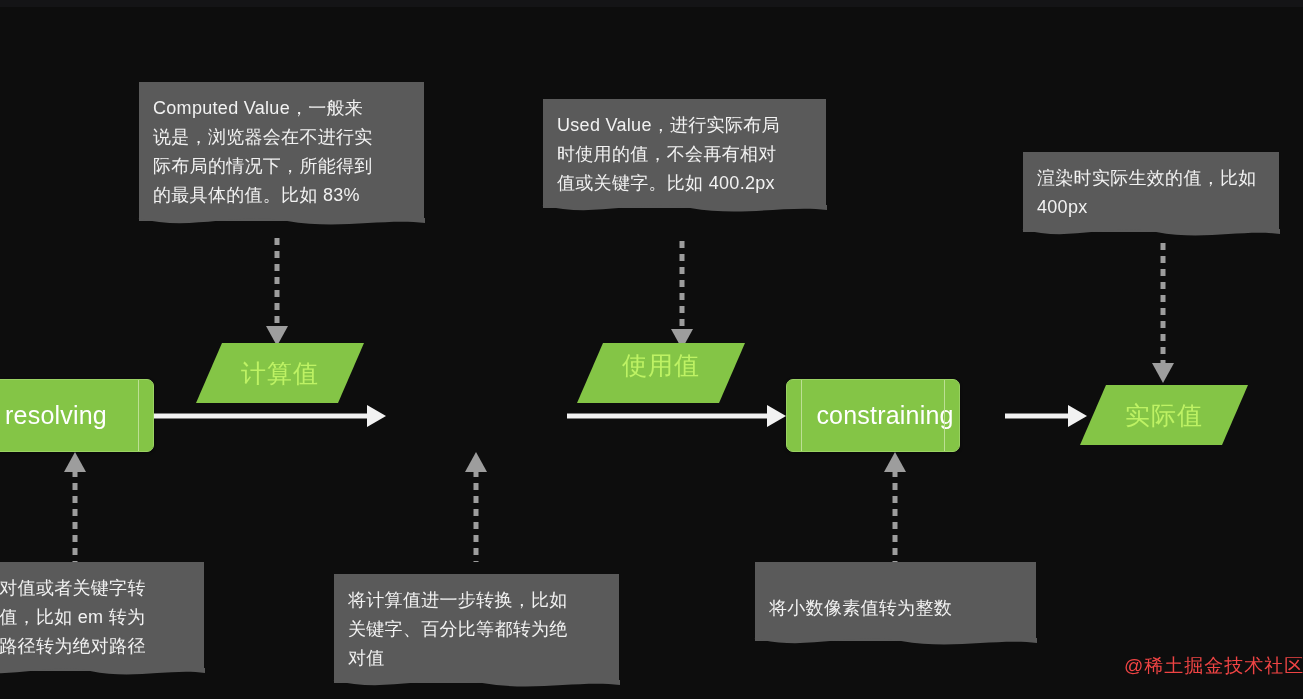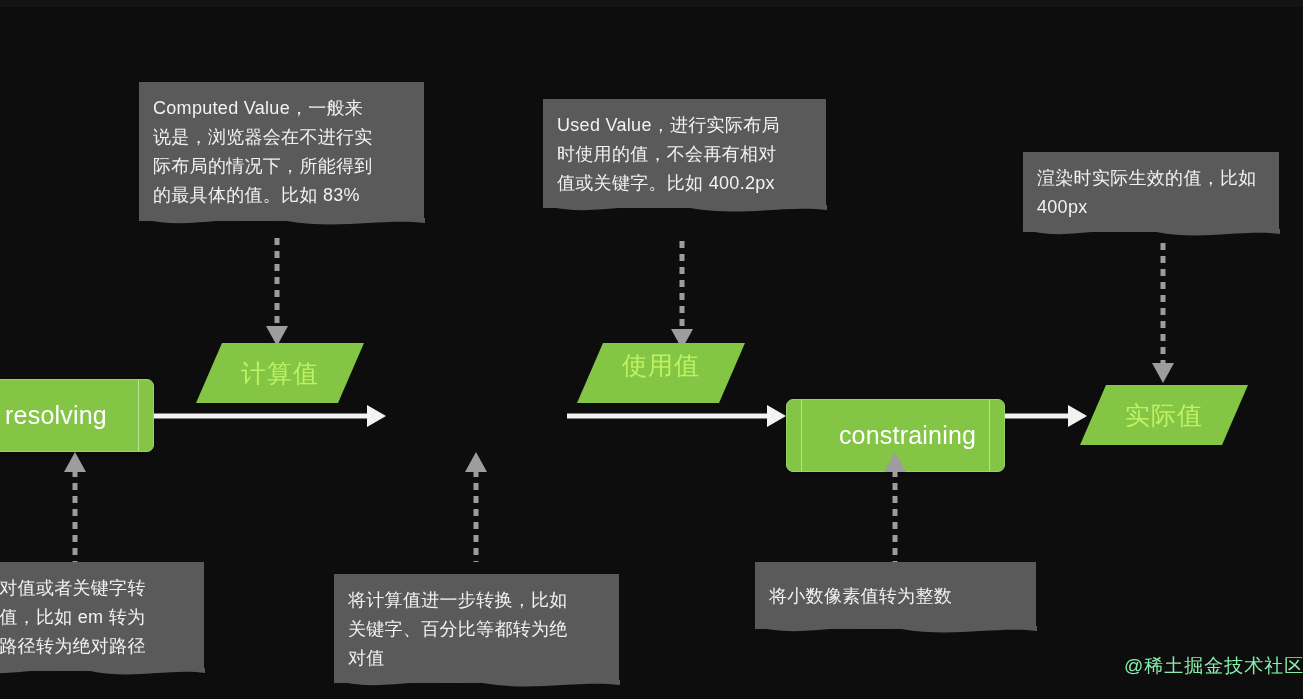--- a/index.html
+++ b/index.html
@@ -135,21 +135,21 @@
   .dotted.up .tip {
     top: 0;
     border-left: 11px solid transparent;
     border-right: 11px solid transparent;
     border-bottom: 20px solid #9d9d9d;
   }
 
   
   .watermark {
     position: absolute;
-    color: #86efac;
+    color: #ef4444;
     font-size: 19px;
     letter-spacing: 1px;
     white-space: nowrap;
   }
 </style>
 </head>
 <body>
 
 <div id="canvas">
 
@@ -216,21 +216,21 @@
     <span class="dlabel">实际值</span>
   </div>
 
   <div class="proc" style="left:-42px; top:379px; width:196px; height:73px;">
 
     <div class="bar r"></div>
     <span>resolving</span>
   </div>
 
 
-  <div class="proc" style="left:786px; top:399px; width:219px; height:73px;padding-left:24px;">
+  <div class="proc" style="left:786px; top:379px; width:174px; height:73px;padding-left:24px;">
     <div class="bar l"></div>
     <div class="bar r"></div>
     <span>constraining</span>
   </div>
 
   <div class="flowarrow" style="left:154px; top:404px; width:232px; height:24px;">
     <div class="line" style="width:213px;"></div>
     <div class="head"></div>
   </div>
 
@@ -270,21 +270,21 @@
 
   <div class="note" style="left:334px; top:562px; width:285px;margin-top:12px;">
     <span class="txt">将计算值进一步转换，比如
 关键字、百分比等都转为绝
 对值</span>
     <svg class="wave" viewBox="0 0 100 20" preserveAspectRatio="none">
       <path d="M0,0 C18,14 34,-6 52,3 C70,12 86,0 100,5 L100,0 L0,0 Z" fill="#5a5a5a"></path>
     </svg>
   </div>
 
-  <div class="note" style="left:755px; top:562px; width:281px; padding-top:20px; padding-bottom:18px;">
+  <div class="note" style="left:755px; top:562px; width:281px; padding-top:32px; padding-bottom:18px;">
     <span class="txt">将小数像素值转为整数</span>
     <svg class="wave" viewBox="0 0 100 20" preserveAspectRatio="none">
       <path d="M0,0 C18,14 34,-6 52,3 C70,12 86,0 100,5 L100,0 L0,0 Z" fill="#5a5a5a"></path>
     </svg>
   </div>
 
   <div class="watermark" style="left:1124px; top:653px;">@稀土掘金技术社区</div>
 
 </div>
 

